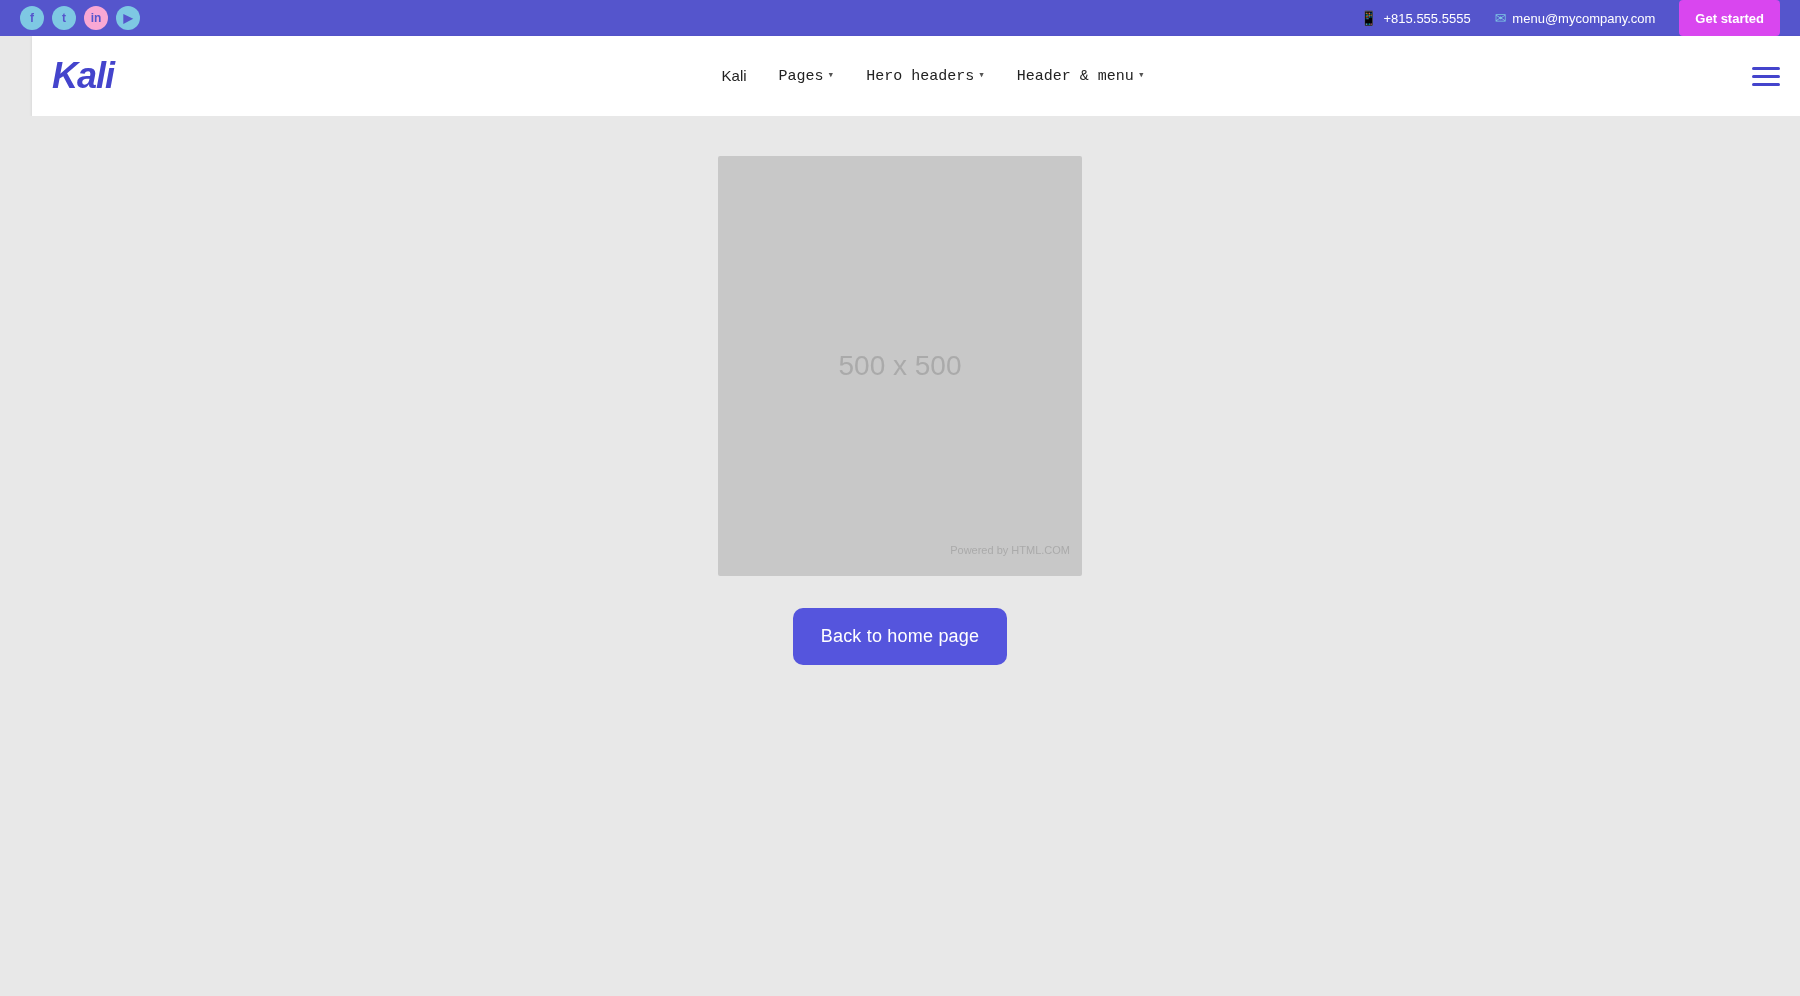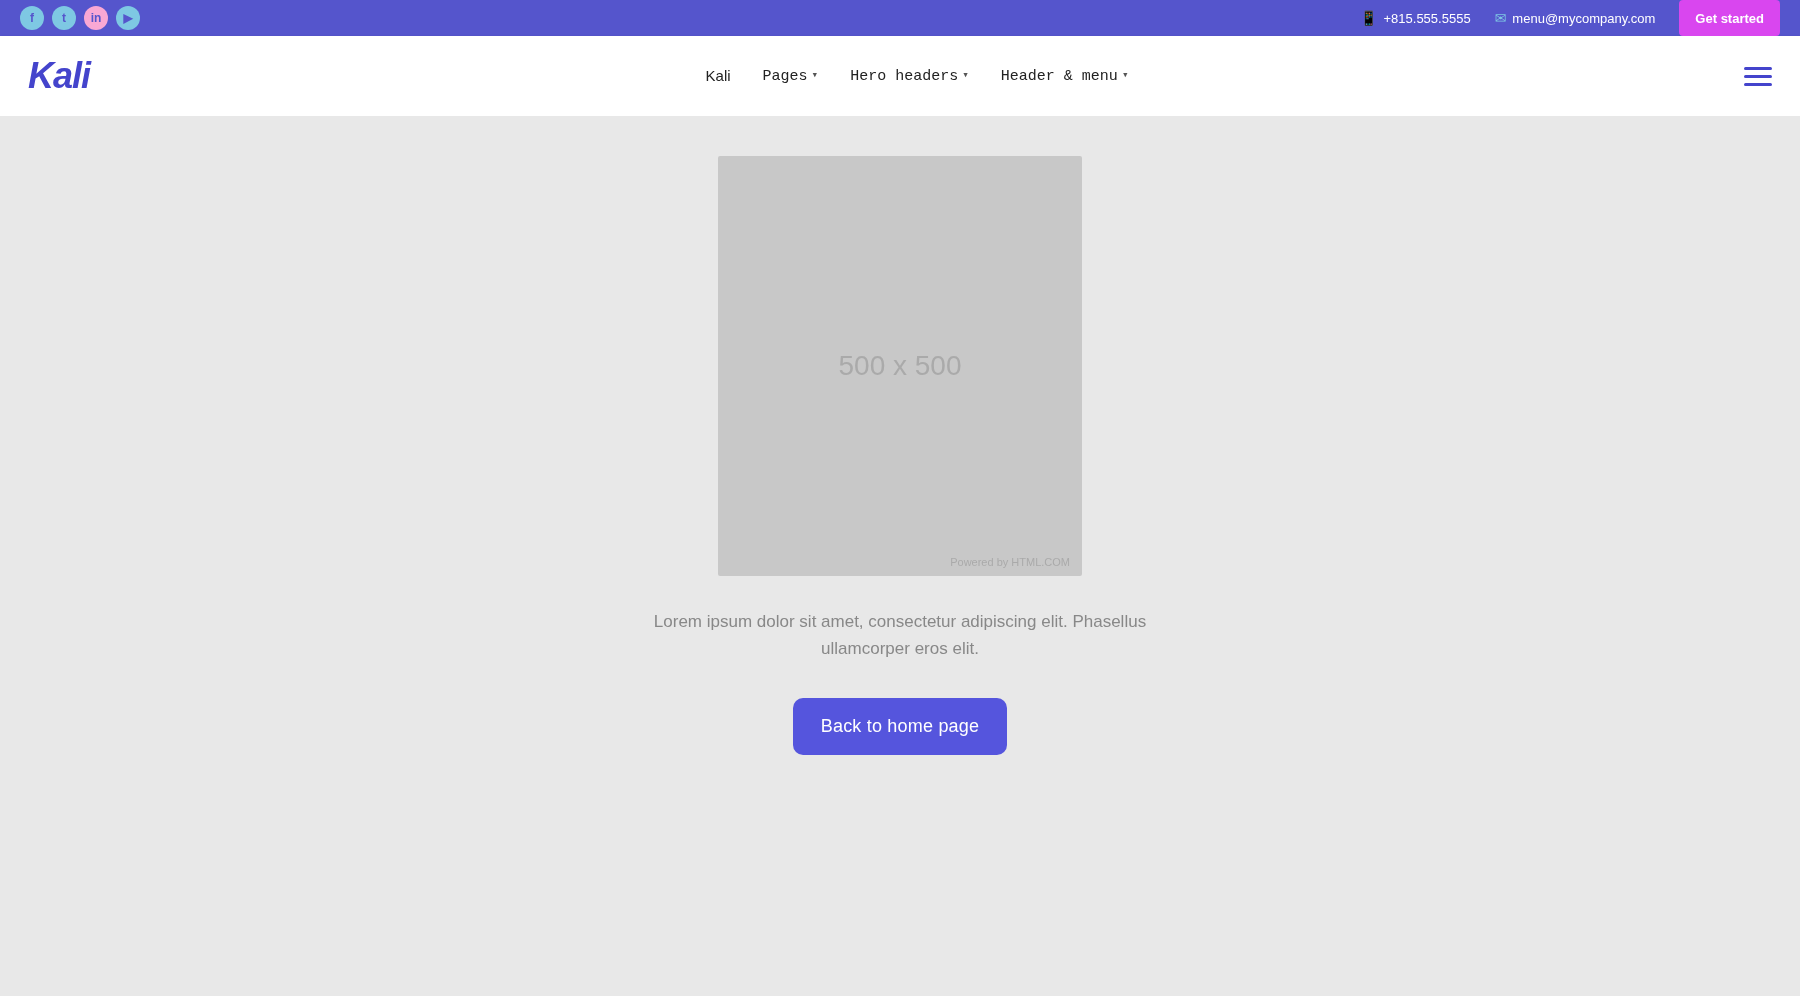--- a/index.html
+++ b/index.html
@@ -82,22 +82,23 @@
       height: 36px;
     }
 
     
     .main-nav {
       background: white;
       height: 80px;
       display: flex;
       align-items: center;
       justify-content: space-between;
-      padding: 0 28px;
+      padding: 0 20px;
       box-shadow: 0 1px 3px rgba(0,0,0,0.1);
+      margin-left: 32px;
     }
 
     .logo {
       font-size: 36px;
       font-weight: 900;
       color: #4444cc;
       font-style: italic;
       letter-spacing: -1px;
     }
 
@@ -165,21 +166,21 @@
     }
 
     .placeholder-dims {
       font-size: 28px;
       color: #aaa;
       font-weight: 400;
     }
 
     .powered-by {
       position: absolute;
-      bottom: 8px;
+      bottom: 20px;
       right: 12px;
       font-size: 11px;
       color: #aaa;
     }
 
     
     .description-text {
       font-size: 17px;
       color: #888;
       text-align: center;
@@ -251,15 +252,14 @@
     <span></span>
     <span></span>
   </div>
 </nav>
 
 <main class="main-content">
   <div class="placeholder-image-container">
     <span class="placeholder-dims">500 x 500</span>
     <span class="powered-by">Powered by HTML.COM</span>
   </div>
-  <p class="description-text">Lorem ipsum dolor sit amet, consectetur adipiscing elit. Phasellus ullamcorper eros elit.</p>
   <button class="back-btn">Back to home page</button>
 </main>
 
 </body></html>

